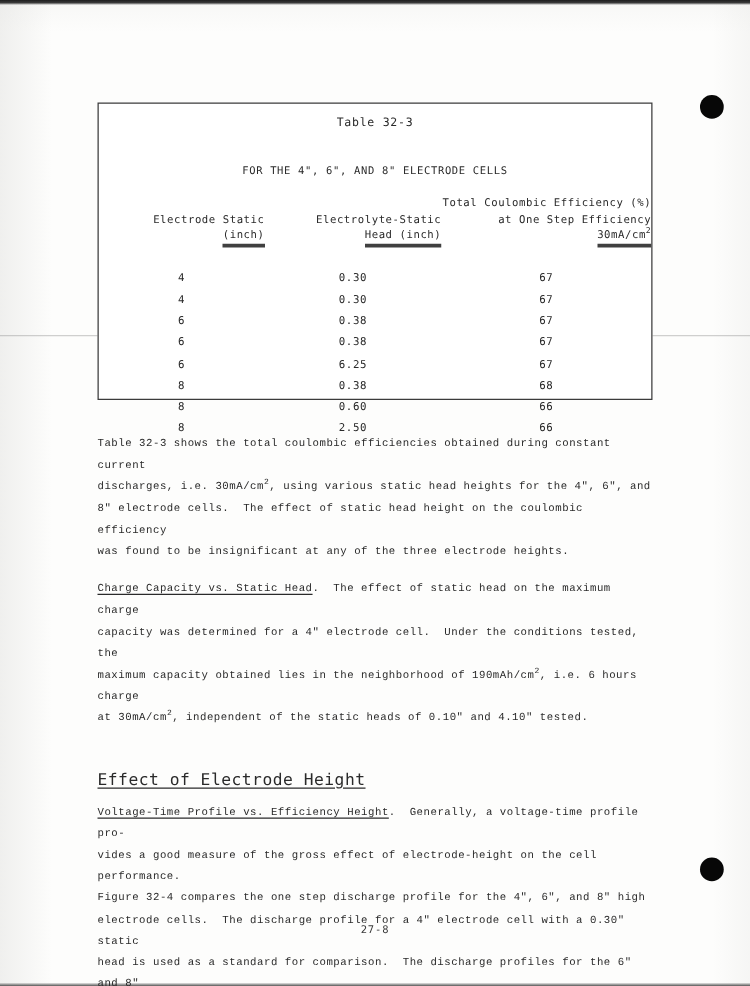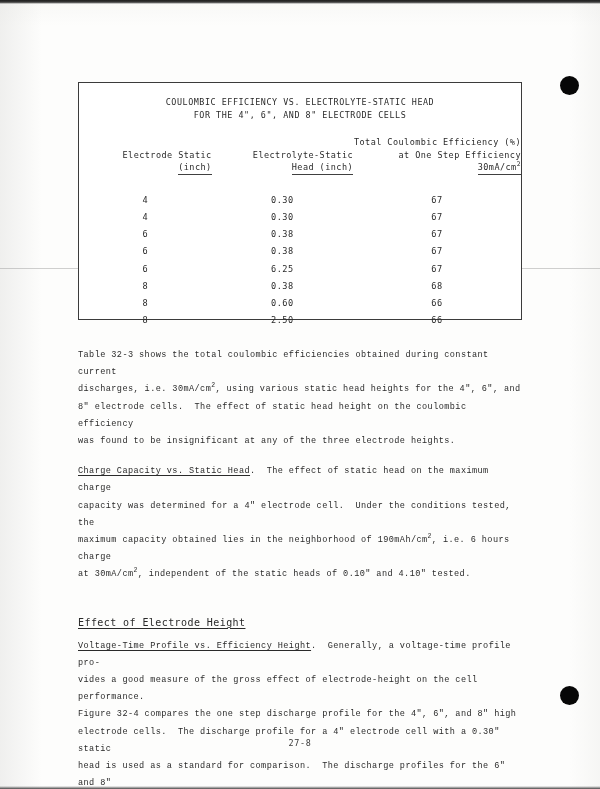--- a/index.html
+++ b/index.html
@@ -103,21 +103,21 @@
     font-weight: normal;
     vertical-align: bottom;
     padding: 0 0 3px 0;
     line-height: 12.5px;
     text-align: right;
   }
 
   th .hdr-line { display: block; }
   th .hdr-line.ul {
     display: inline-block;
-    border-bottom: 1px solid #404040;
+    border-bottom: 3px solid #404040;
     padding-bottom: 0px;
   }
 
   table.data td {
     text-align: center;
     padding: 3.1px 0;
     line-height: 11px;
     font-size: 8.6px;
     letter-spacing: 0.5px;
   }
@@ -148,21 +148,21 @@
     font-family: Liberation Mono, monospace;
   }
 
   .run-head {
     text-decoration: underline;
     text-underline-offset: 2px;
   }
 
   h3.section-head {
     margin: 20px 0 10px 0;
-    font-size: 10px;
+    font-size: 13px;
     font-weight: normal;
     letter-spacing: 0.42px;
     text-decoration: underline;
     text-underline-offset: 2px;
     display: inline-block;
   }
 
   .page-number {
     position: absolute;
     left: 0;
@@ -182,23 +182,24 @@
   <div class="paper-texture"></div>
   <div class="edge-top"></div>
   <div class="edge-bottom"></div>
   <div class="scan-seam"></div>
 
   <div class="punch-dot top"></div>
   <div class="punch-dot bottom"></div>
 
   <div class="table-box">
 
+    <div class="tbl-title">Table 32-3</div>
 
     <div class="tbl-subtitle">
-      <span>COULOMBIC EFFICIENCY VS. ELECTROLYTE-STATIC HEAD</span><br>
+      <br>
       <span>FOR THE 4", 6", AND 8" ELECTRODE CELLS</span>
     </div>
 
     <table class="data">
       <colgroup>
         <col class="col-a">
           <col class="col-b">
           <col class="col-c">
       </colgroup>
       <thead>

